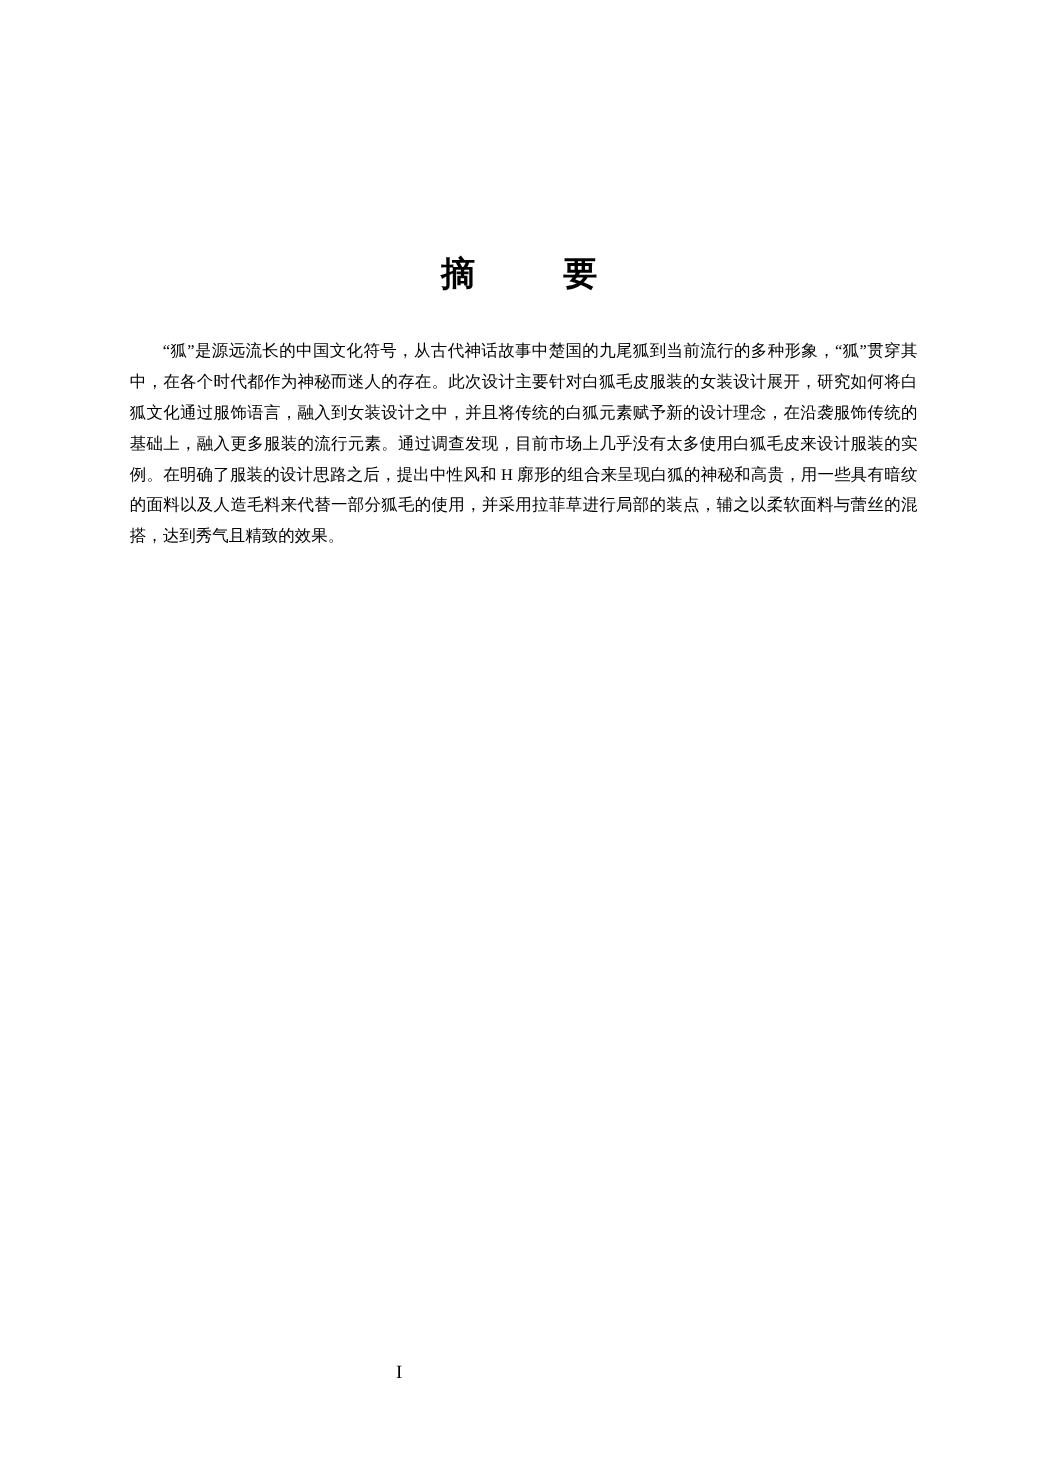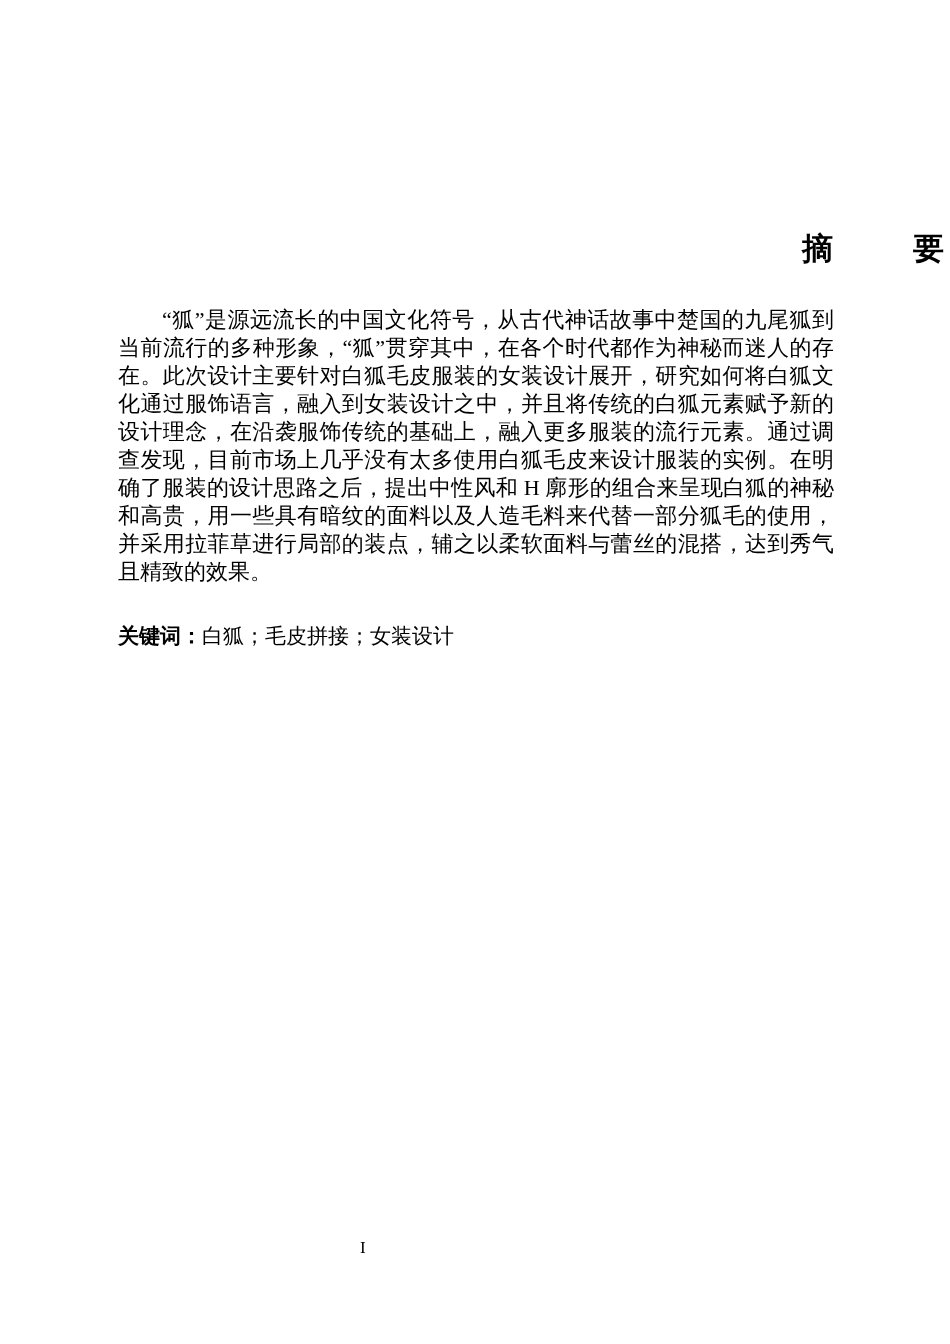--- a/index.html
+++ b/index.html
@@ -13,36 +13,36 @@
     height: 1344px;
     margin: 0 auto;
     background: #ffffff;
     color: #000000;
     overflow: hidden;
     font-family: "Liberation Serif", "DejaVu Serif", serif;
   }
   .doc-title {
     margin: 0;
     padding-top: 230px;
-    text-align: right;
+    text-align: center;
     font-family: "Liberation Sans", "DejaVu Sans", sans-serif;
     font-weight: bold;
     font-size: 31px;
     line-height: 38px;
     letter-spacing: 6px;
     color: #000000;
   }
   .content {
     margin-left: 118px;
     margin-top: 38px;
     width: 716px;
   }
   .para {
     margin: 0;
-    font-size: 22px;
+    font-size: 15px;
     line-height: 28px;
     text-align: justify;
     text-justify: inter-ideograph;
     text-indent: 2em;
     color: #000000;
     overflow-wrap: break-word;
   }
   .para + .para {
     margin-top: 6px;
   }
@@ -74,21 +74,18 @@
 
 <div class="page">
 
   <h1 class="doc-title">摘　　要</h1>
 
   <div class="content">
 
     <p class="para">“狐”是源远流长的中国文化符号，从古代神话故事中楚国的九尾狐到当前流行的多种形象，“狐”贯穿其中，在各个时代都作为神秘而迷人的存在。此次设计主要针对白狐毛皮服装的女装设计展开，研究如何将白狐文化通过服饰语言，融入到女装设计之中，并且将传统的白狐元素赋予新的设计理念，在沿袭服饰传统的基础上，融入更多服装的流行元素。通过调查发现，目前市场上几乎没有太多使用白狐毛皮来设计服装的实例。在明确了服装的设计思路之后，提出中性风和 H 廓形的组合来呈现白狐的神秘和高贵，用一些具有暗纹的面料以及人造毛料来代替一部分狐毛的使用，并采用拉菲草进行局部的装点，辅之以柔软面料与蕾丝的混搭，达到秀气且精致的效果。</p>
 
 
-    <div class="keywords-line">
-      <span class="keywords-label">关键词：</span><span class="keywords-value">白狐；毛皮拼接；女装设计</span>
-    </div>
 
   </div>
 
   <div class="page-number">I</div>
 
 </div>
 
 </body></html>

